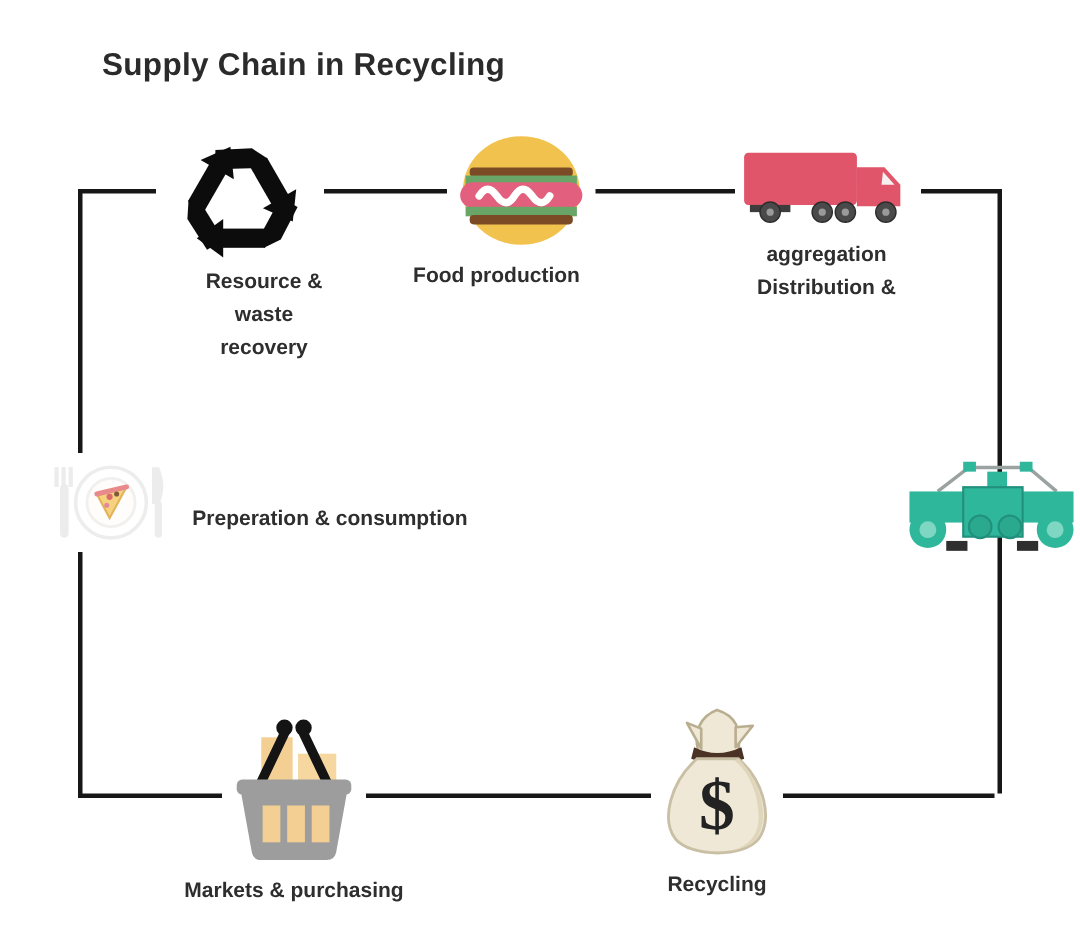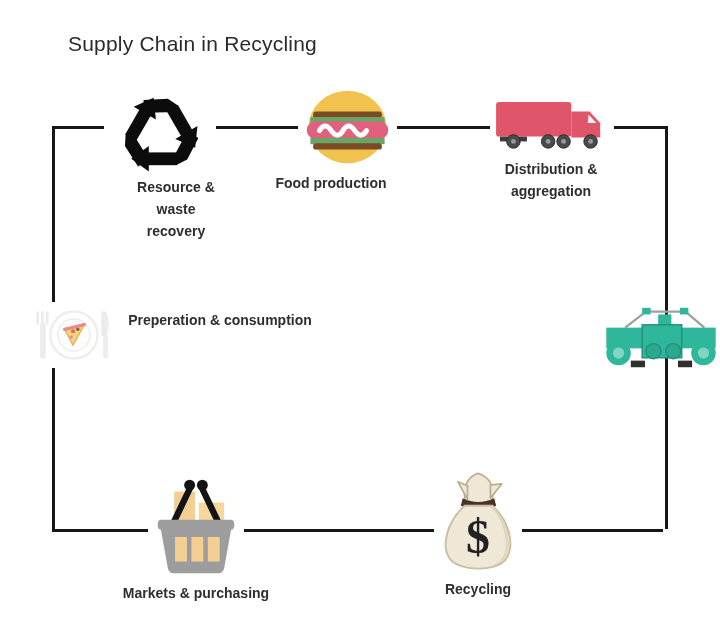--- a/index.html
+++ b/index.html
@@ -1,21 +1,21 @@
 <!DOCTYPE html>
 <html><head>
 <meta charset="utf-8">
 <style>
   html,body{margin:0;padding:0;background:#fff;}
   .canvas{
     position:relative;width:720px;height:633px;background:#ffffff;overflow:hidden;
     font-family:"Liberation Sans","DejaVu Sans",sans-serif;
   }
   .title{
-    position:absolute;left:68px;top:32px;font-size:21px;font-weight:400;color:#2b2b2b;
+    position:absolute;left:68px;top:32px;font-size:21px;font-weight:700;color:#2b2b2b;
     letter-spacing:0.2px;
   }
   .loop{position:absolute;background:#171717;z-index:1;}
   .loop.top{left:52px;top:126px;width:616px;height:3px;}
   .loop.left{left:52px;top:126px;width:3px;height:405px;}
   .loop.right{left:665px;top:126px;width:3px;height:403px;}
   .loop.bottom{left:52px;top:529px;width:611px;height:3px;}
   .iconbox{position:absolute;z-index:2;display:flex;align-items:center;justify-content:center;}
   .whitebg{background:#ffffff;}
   .label{
@@ -82,22 +82,22 @@
       </g>
       <g fill="#9a9a9a">
         <circle cx="20" cy="44" r="2.5"></circle>
         <circle cx="56" cy="44" r="2.5"></circle>
         <circle cx="72" cy="44" r="2.5"></circle>
         <circle cx="100" cy="44" r="2.5"></circle>
       </g>
     </svg>
   </div>
   <div class="label" style="left:551px;top:158px;">
+    <div>aggregation</div>
     <div>Distribution &amp;</div>
-    <div>aggregation</div>
   </div>
 
   <div class="iconbox" style="left:602px;top:305px;width:118px;height:66px;">
     <svg width="118" height="66" viewBox="0 0 120 70">
       <path d="M22,24 L44,7 L86,7 L106,24" stroke="#9aa3a1" stroke-width="2.5" fill="none"></path>
       <rect x="40" y="3" width="9" height="7" fill="#2fb79b"></rect>
       <rect x="80" y="3" width="9" height="7" fill="#2fb79b"></rect>
       <rect x="57" y="10" width="14" height="12" fill="#2fb79b"></rect>
       <rect x="2" y="24" width="116" height="22" fill="#2fb79b"></rect>
       <rect x="40" y="21" width="42" height="35" fill="#2fb79b" stroke="#21907c" stroke-width="1.5"></rect>
@@ -124,21 +124,21 @@
       </g>
       <circle cx="48" cy="35" r="25" fill="#ffffff" stroke="#ededed" stroke-width="2.5"></circle>
       <circle cx="48" cy="35" r="17" fill="#fefdfc" stroke="#f2f0ee" stroke-width="2"></circle>
       <path d="M38,29 L59,24 L47,46 Z" fill="#f6d27e" stroke="#e3b35a" stroke-width="1.5"></path>
       <path d="M38,29 L59,24" stroke="#e98a8a" stroke-width="3.5" stroke-linecap="round" fill="none"></path>
       <circle cx="47" cy="31" r="2.2" fill="#d96b6b"></circle>
       <circle cx="52" cy="29" r="1.8" fill="#7d5a3a"></circle>
       <circle cx="45" cy="37" r="1.8" fill="#e08b9d"></circle>
     </svg>
   </div>
-  <div class="label" style="left:220px;top:309px;">Preperation &amp; consumption</div>
+  <div class="label" style="left:220px;top:334px;">Preperation &amp; consumption</div>
 
   <div class="iconbox whitebg" style="left:148px;top:476px;width:96px;height:102px;">
     <svg width="94" height="100" viewBox="0 0 100 110">
       <rect x="26" y="16" width="23" height="38" fill="#f3cf94"></rect>
       <rect x="53" y="28" width="28" height="26" fill="#f5d79f"></rect>
       <line x1="23" y1="55" x2="44" y2="11" stroke="#141414" stroke-width="7" stroke-linecap="round"></line>
       <line x1="77" y1="55" x2="56" y2="11" stroke="#141414" stroke-width="7" stroke-linecap="round"></line>
       <circle cx="43" cy="9" r="6" fill="#141414"></circle>
       <circle cx="57" cy="9" r="6" fill="#141414"></circle>
       <path d="M10,50 h80 l-9,50 q-1,6 -7,6 h-48 q-6,0 -7,-6 z" fill="#9d9d9d"></path>

